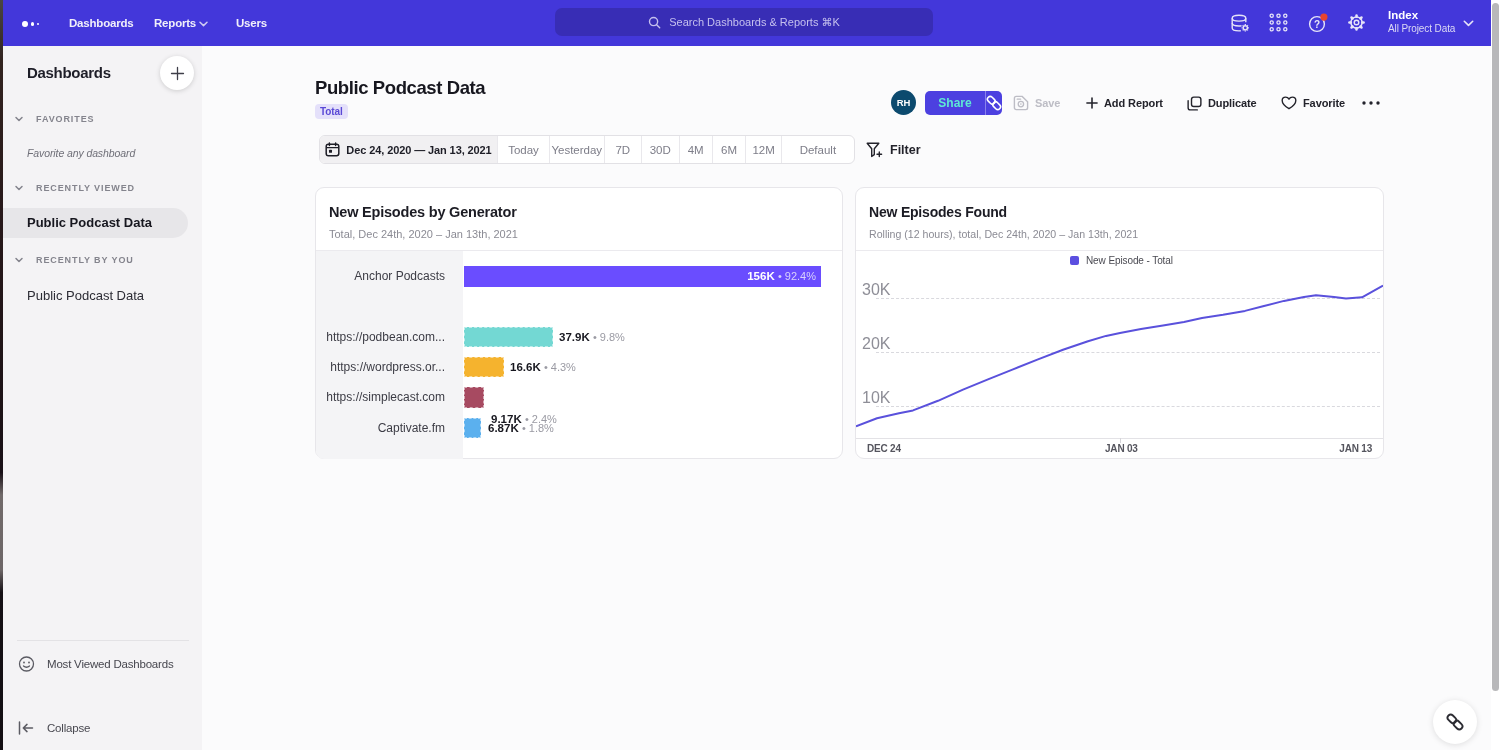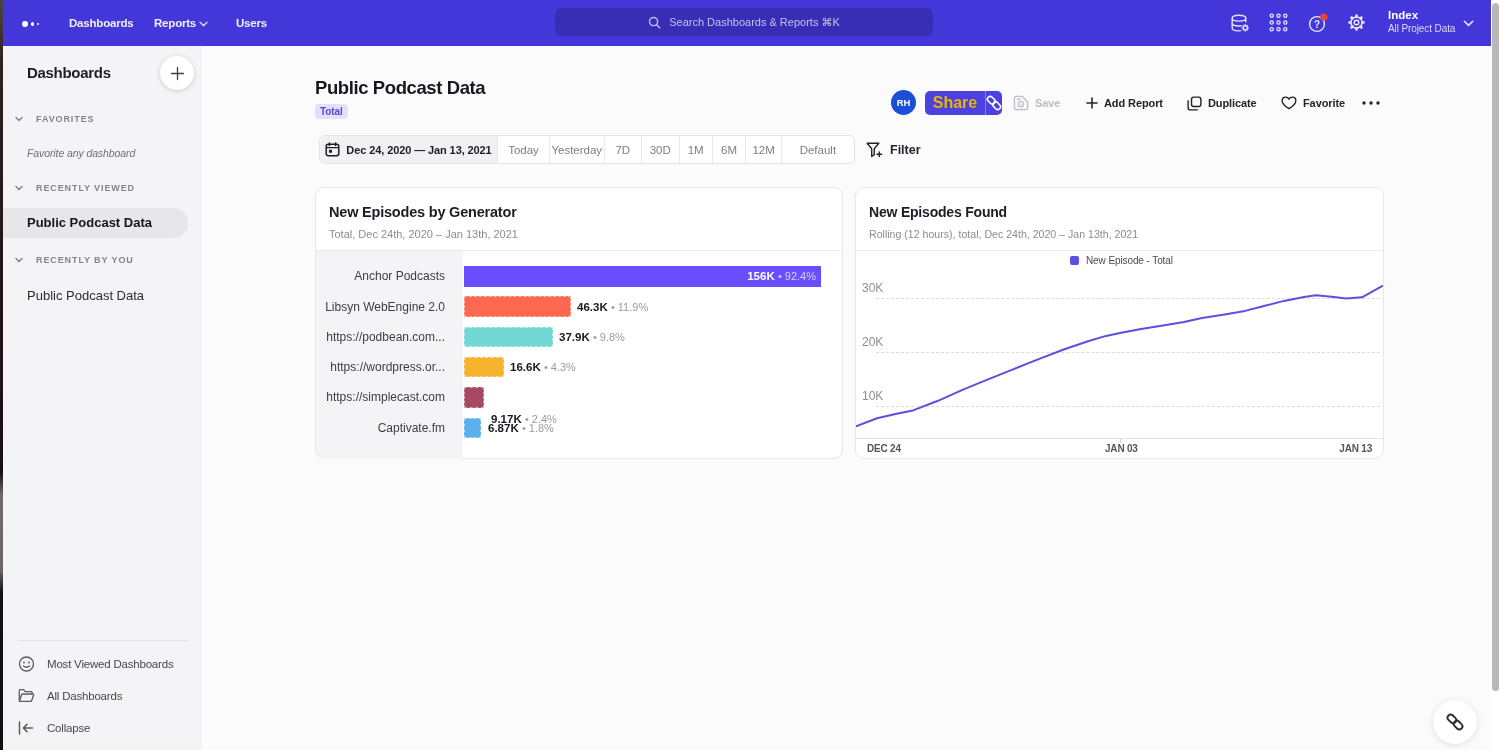--- a/index.html
+++ b/index.html
@@ -39,24 +39,24 @@
   .sb-bot span { position:absolute; left:44px; top:50%; transform:translateY(-50%); font-size:11.5px; color:#47474f; letter-spacing:-0.2px; }
   .sb-bot svg { position:absolute; left:15px; top:50%; transform:translateY(-50%); }
   #sb-div { left:14px; top:594px; width:172px; height:1px; background:#e3e2e5; }
 
   
   #title { left:315px; top:77px; font-size:18.5px; font-weight:bold; letter-spacing:-0.4px; color:#17171f; }
   #badge { left:315px; top:104px; background:#e4e0fa; color:#5a49d6; font-size:10px; font-weight:bold;
     padding:2px 5px; border-radius:4px; letter-spacing:-0.1px; }
 
   
-  #avatar { left:891px; top:90px; width:25px; height:25px; border-radius:50%; background:#1d4ed8;
+  #avatar { left:891px; top:90px; width:25px; height:25px; border-radius:50%; background:#0c4a6e;
     color:#fff; font-size:9.5px; font-weight:bold; display:flex; align-items:center; justify-content:center; }
   #sharebtn { left:925px; top:91px; width:77px; height:24px; background:#4c40e0; border-radius:5px; display:flex; }
-  #sharebtn .t { width:63px; text-align:center; color:#eab308; font-size:16px; font-weight:bold; line-height:24px; border-right:1px solid rgba(255,255,255,0.35); }
+  #sharebtn .t { width:63px; text-align:center; color:#5eead4; font-size:12px; font-weight:bold; line-height:24px; border-right:1px solid rgba(255,255,255,0.35); }
   .actbtn { display:flex; align-items:center; position:absolute; top:91px; height:24px;
     font-size:11px; font-weight:bold; color:#23232b; letter-spacing:-0.1px; }
   .actbtn.dis { color:#bdbdc5;text-align:center; }
   .actbtn svg { margin-right:6px; }
 
   
   #daterow { left:319px; top:135px; height:29px; display:flex; border:1px solid #e2e1e5; border-radius:6px;
     background:#fff; overflow:hidden; }
   #daterow .seg { display:flex; align-items:center; justify-content:center; font-size:11.5px; color:#7d7d88;
     border-left:1px solid #e9e8ec; white-space:nowrap; }
@@ -81,21 +81,21 @@
   .brow { position:absolute; left:0; width:100%; height:20.5px; }
   .blabel { position:absolute; right:397px; top:50%; transform:translateY(-50%); font-size:12px; color:#3c3c45; white-space:nowrap;text-align:center; }
   .bbar { position:absolute; left:147.5px; top:0; height:100%; }
   .bval { position:absolute; top:50%; transform:translateY(-50%); font-size:11.5px; font-weight:bold; color:#17171f; white-space:nowrap; }
   .bval .pct { font-weight:normal; color:#9a9aa3; font-size:11px; }
 
   
   .legend { position:absolute; left:214px; top:67px; display:flex; align-items:center; gap:7px; font-size:10px; color:#4a4a52; letter-spacing:-0.1px; }
   .legend .sq { width:9px; height:9px; background:#5b4fe0; border-radius:2px; }
   .gline { position:absolute; left:20px; right:3px; height:0; border-top:1px dashed #d9d9de; }
-  .glabel { position:absolute; left:6px; font-size:12px; color:#8e8e97; }
+  .glabel { position:absolute; left:6px; font-size:16px; color:#8e8e97; }
   #xaxis { position:absolute; left:0; top:250px; width:100%; height:1px; background:#e3e2e6; }
   .xlab { position:absolute; top:255px; font-size:10px; font-weight:bold; color:#55555e; letter-spacing:-0.2px; }
 
   #fab { left:1433px; top:700px; width:44px; height:44px; background:#fff; border-radius:50%;
     box-shadow:0 1px 6px rgba(0,0,0,0.12); display:flex; align-items:center; justify-content:center; }
 </style>
 </head>
 <body>
 <div class="abs" id="topbar">
   <div class="logo-dot" style="left:19px;top:21.2px;width:5.8px;height:5.8px;"></div>
@@ -202,26 +202,20 @@
   <div id="sb-div"></div>
   <div class="sb-bot" style="top:602px;">
     <svg width="17" height="17" viewBox="0 0 17 17">
         <circle cx="8.5" cy="8.5" r="7" stroke="#5b5b63" stroke-width="1.3" fill="none"></circle>
         <circle cx="6" cy="7" r="0.9" fill="#5b5b63"></circle>
         <circle cx="11" cy="7" r="0.9" fill="#5b5b63"></circle>
         <path d="M5.5 10.5 Q8.5 13 11.5 10.5" stroke="#5b5b63" stroke-width="1.3" fill="none" stroke-linecap="round"></path>
       </svg>
     <span>Most Viewed Dashboards</span>
   </div>
-  <div class="sb-bot" style="top:634px;">
-    <svg width="17" height="15" viewBox="0 0 17 15">
-        <path d="M1.3 12.8 L1.3 2.2 Q1.3 1.2 2.3 1.2 L5.6 1.2 L7.2 3.2 L13.2 3.2 Q14.2 3.2 14.2 4.2 L14.2 5.4 M1.4 12.8 L3.6 6.3 Q3.8 5.5 4.7 5.5 L14.8 5.5 Q15.9 5.5 15.6 6.5 L13.7 12 Q13.5 12.8 12.6 12.8 Z" stroke="#5b5b63" stroke-width="1.3" fill="none" stroke-linejoin="round"></path>
-      </svg>
-    <span>All Dashboards</span>
-  </div>
   <div class="sb-bot" style="top:666px;">
     <svg width="16" height="14" viewBox="0 0 16 14">
         <path d="M1.5 1 V13" stroke="#5b5b63" stroke-width="1.5" stroke-linecap="round"></path>
         <path d="M5.3 7 H14.5 M5.3 7 L9 3.4 M5.3 7 L9 10.6" stroke="#5b5b63" stroke-width="1.5" stroke-linecap="round" stroke-linejoin="round"></path>
       </svg>
     <span>Collapse</span>
   </div>
 </div>
 
 <div class="abs" id="title">Public Podcast Data</div>
@@ -280,21 +274,21 @@
         <path d="M1.5 5.6 H13.5" stroke="#1d1d26" stroke-width="1.3"></path>
         <path d="M4.4 1 V3.4 M10.6 1 V3.4" stroke="#1d1d26" stroke-width="1.5" stroke-linecap="round"></path>
         <rect x="4" y="7.8" width="3" height="3" rx="0.6" fill="#1d1d26"></rect>
       </svg>
     <span>Dec 24, 2020 — Jan 13, 2021</span>
   </div>
   <div class="seg" style="width:52px;">Today</div>
   <div class="seg" style="width:54.5px;">Yesterday</div>
   <div class="seg" style="width:37.5px;">7D</div>
   <div class="seg" style="width:37.5px;">30D</div>
-  <div class="seg" style="width:33.4px;">1M</div>
+  <div class="seg" style="width:33.4px;">4M</div>
   <div class="seg" style="width:33.4px;">6M</div>
   <div class="seg" style="width:35.6px;">12M</div>
   <div class="seg" style="width:73px;">Default</div>
 </div>
 <div class="abs" id="filter">
   <svg width="17" height="16" viewBox="0 0 17 16">
       <path d="M1.2 1.2 L12.8 1.2 L8.3 6.8 L8.3 12.6 L5.7 14.4 L5.7 6.8 Z" stroke="#23232b" stroke-width="1.4" fill="none" stroke-linejoin="round"></path>
       <path d="M13.3 10 V14.6 M11 12.3 H15.6" stroke="#23232b" stroke-width="1.4" stroke-linecap="round"></path>
     </svg>
   <span>Filter</span>
@@ -302,25 +296,20 @@
 
 <div class="card" id="card1">
   <div class="c-title">New Episodes by Generator</div>
   <div class="c-sub">Total, Dec 24th, 2020 – Jan 13th, 2021</div>
   <div class="c-div"></div>
   <div id="labelcol"></div>
   <div class="brow" style="top:78px;">
     <div class="blabel">Anchor Podcasts</div>
     <div class="bbar" style="width:357px; background:#6a4dff;"></div>
     <div class="bval" style="right:26px; color:#fff;">156K <span class="pct" style="color:#d9d2fb;">• 92.4%</span></div>
-  </div>
-  <div class="brow" style="top:108.3px;">
-    <div class="blabel">Libsyn WebEngine 2.0</div>
-    <div class="bbar" style="width:107px; background:#fd6850; border:1px dashed rgba(255,255,255,0.55);"></div>
-    <div class="bval" style="left:261px;">46.3K <span class="pct">• 11.9%</span></div>
   </div>
   <div class="brow" style="top:138.6px;">
     <div class="blabel">https://podbean.com...</div>
     <div class="bbar" style="width:89px; background:#73d8d3; border:1px dashed rgba(255,255,255,0.55);"></div>
     <div class="bval" style="left:243px;">37.9K <span class="pct">• 9.8%</span></div>
   </div>
   <div class="brow" style="top:168.9px;">
     <div class="blabel">https://wordpress.or...</div>
     <div class="bbar" style="width:40px; background:#f5b32e; border:1px dashed rgba(255,255,255,0.55);"></div>
     <div class="bval" style="left:194px;">16.6K <span class="pct">• 4.3%</span></div>

